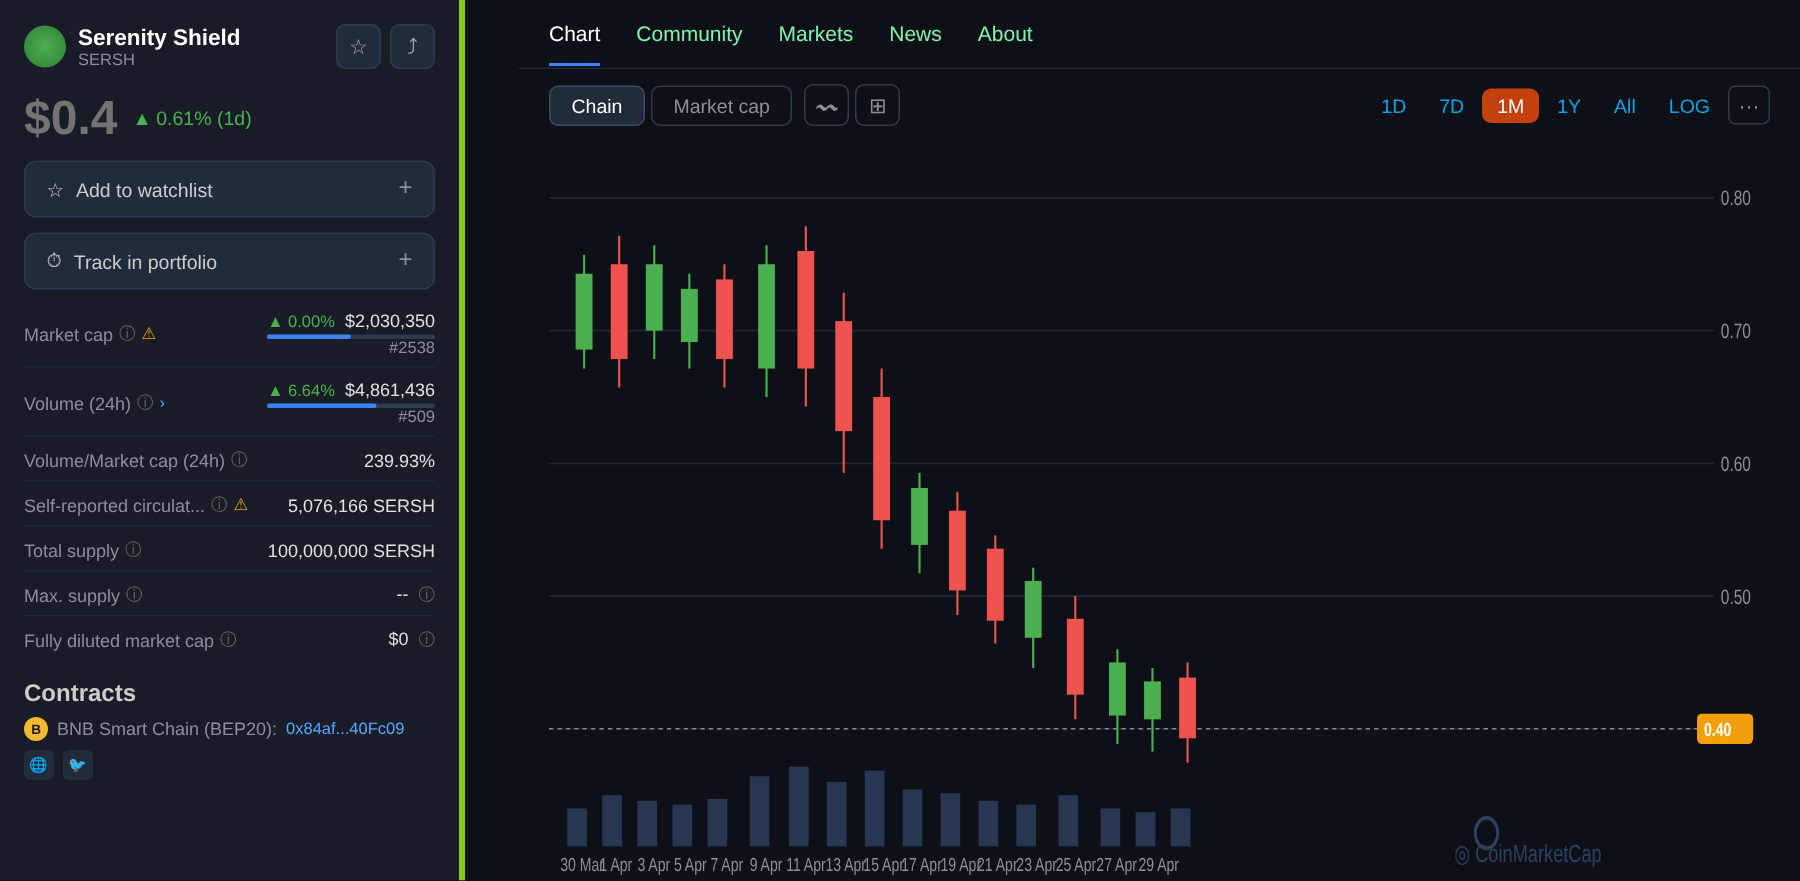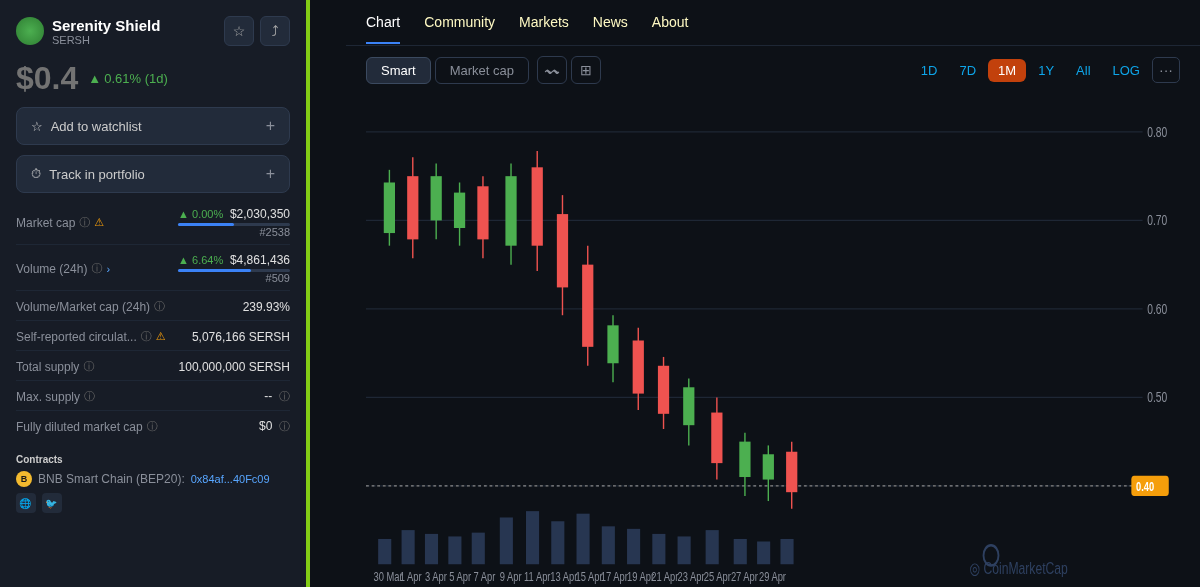--- a/index.html
+++ b/index.html
@@ -165,21 +165,21 @@
     .progress-bar-fill {
       height: 3px;
       background: #3b82f6;
       border-radius: 2px;
     }
 
     .contracts-section {
       margin-top: 4px;
     }
     .contracts-title {
-      font-size: 10px;
+      font-size: 16px;
       font-weight: 600;
       color: #ccc;
       margin-bottom: 6px;
     }
     .contract-row {
       display: flex;
       align-items: center;
       gap: 6px;
       font-size: 12px;
       color: #8a8f9a;
@@ -231,21 +231,21 @@
       display: flex;
       align-items: center;
       padding: 0 20px;
       border-bottom: 1px solid #1e2735;
       background: #0d1117;
       height: 46px;
       gap: 24px;
     }
     .nav-item {
       font-size: 14px;
-      color: #fef9c3;
+      color: #86efac;
       cursor: pointer;
       padding: 12px 0;
       border-bottom: 2px solid transparent;
       white-space: nowrap;
     }
     .nav-item.active {
       color: #fff;
       border-bottom: 2px solid #3b82f6;
     }
 
@@ -477,21 +477,21 @@
     <div class="nav-item active">Chart</div>
     <div class="nav-item">Community</div>
     <div class="nav-item">Markets</div>
     <div class="nav-item">News</div>
     <div class="nav-item">About</div>
   </div>
 
   <div class="chart-controls">
     <div style="display:flex;align-items:center;gap:8px">
       <div class="chart-type-btns">
-        <button class="chart-type-btn active">Smart</button>
+        <button class="chart-type-btn active">Chain</button>
         <button class="chart-type-btn">Market cap</button>
       </div>
       <div class="chart-icon-btns">
         <button class="chart-icon-btn">〰</button>
         <button class="chart-icon-btn">⊞</button>
       </div>
     </div>
     <div class="time-btns">
       <button class="time-btn">1D</button>
       <button class="time-btn">7D</button>

